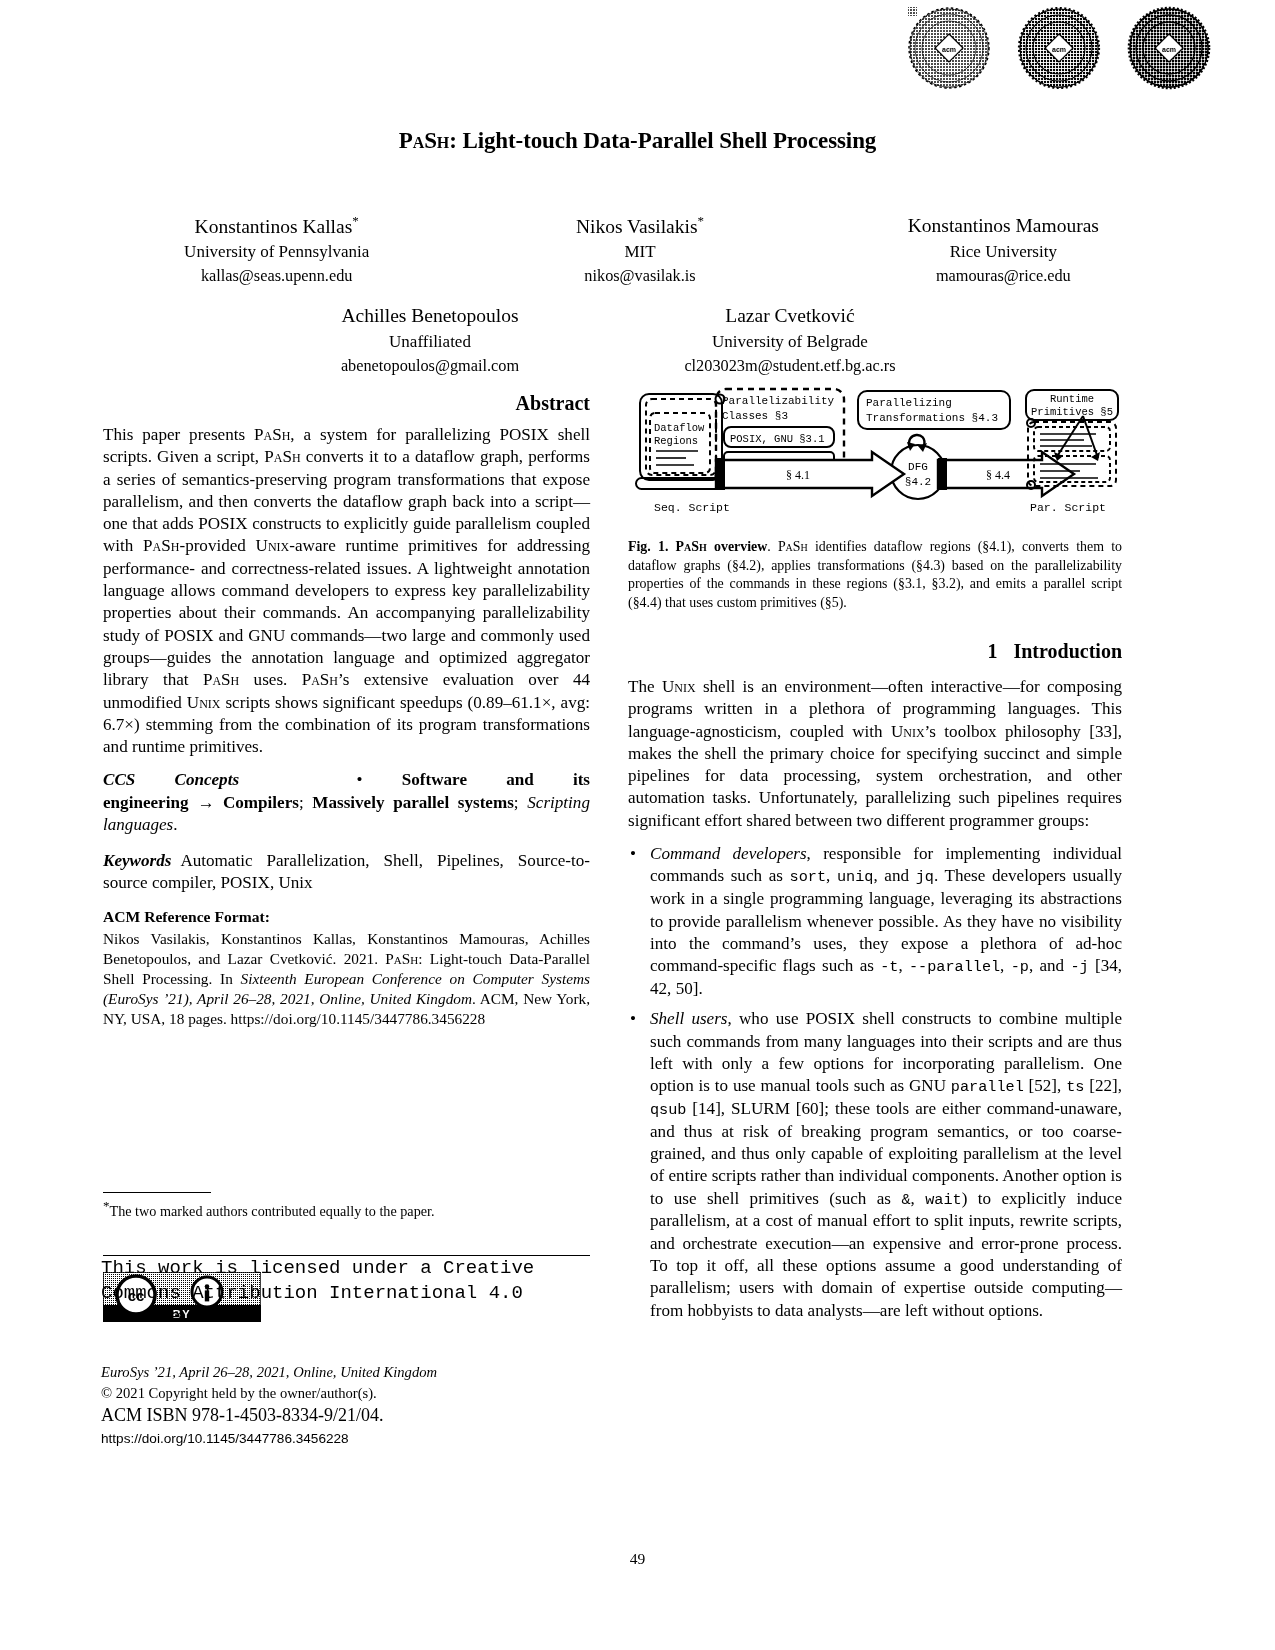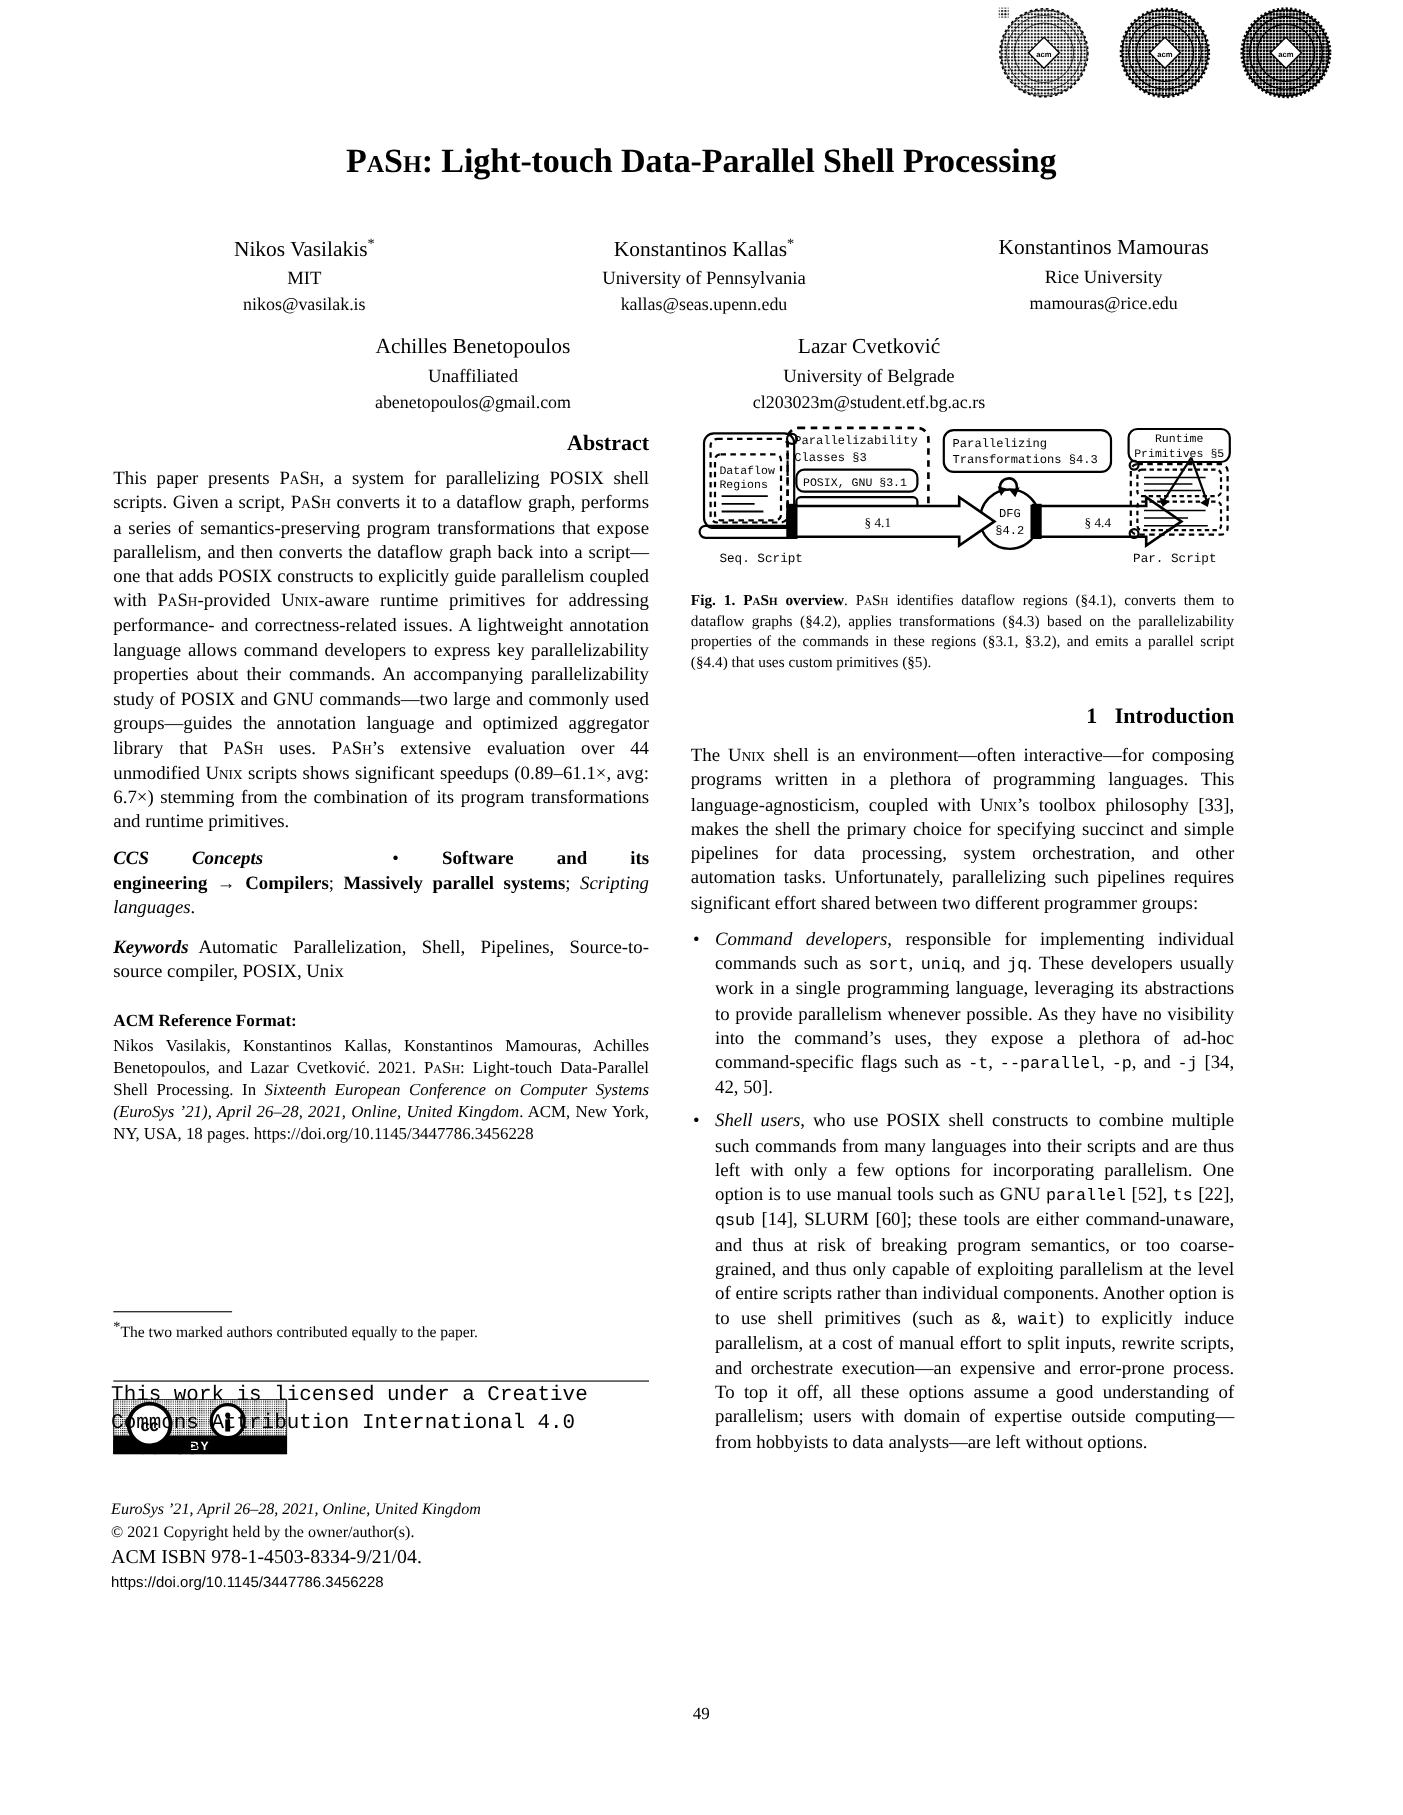--- a/index.html
+++ b/index.html
@@ -35,21 +35,21 @@
   }
   .badge svg { display: block; }
 
   
   .title {
     position: absolute;
     top: 128px;
     left: 90px;
     width: 1095px;
     text-align: center;
-    font-size: 31px;
+    font-size: 23px;
     font-weight: bold;
     letter-spacing: -0.1px;
     font-family: "Liberation Serif", "DejaVu Serif", serif;
   }
   .sc { font-variant: small-caps; }
 
   
   .authors-row1 {
     position: absolute;
     top: 212px;
@@ -109,21 +109,21 @@
     line-height: 1.31;
     margin: 5px 0 13px 0;
     text-align: justify;
   }
   .ccs .lead { font-style: italic; font-weight: bold; }
   .ccs .bold { font-weight: bold; }
 
   .keywords {
     font-size: 17.1px;
     line-height: 1.31;
-    margin: 0 0 26px 0;
+    margin: 0 0 14px 0;
     text-align: justify;
   }
   .keywords .lead { font-style: italic; font-weight: bold; margin-right: 9px; }
 
   .refhead {
     font-size: 15.6px;
     font-weight: bold;
     margin: 6px 0 3px 0;
   }
   .refbody {
@@ -323,28 +323,28 @@
       </svg>
     </div>
   </div>
 
   <div class="title">
     <span class="sc">PaSh</span><span>: Light-touch Data-Parallel Shell Processing</span>
   </div>
 
   <div class="authors-row1">
     <div class="author">
+      <div class="name"><span>Konstantinos Kallas</span><span class="star">*</span></div>
+      <div class="aff">University of Pennsylvania</div>
+      <div class="mail">kallas@seas.upenn.edu</div>
+    </div>
+    <div class="author">
       <div class="name"><span>Nikos Vasilakis</span><span class="star">*</span></div>
       <div class="aff">MIT</div>
       <div class="mail">nikos@vasilak.is</div>
-    </div>
-    <div class="author">
-      <div class="name"><span>Konstantinos Kallas</span><span class="star">*</span></div>
-      <div class="aff">University of Pennsylvania</div>
-      <div class="mail">kallas@seas.upenn.edu</div>
     </div>
     <div class="author">
       <div class="name">Konstantinos Mamouras</div>
       <div class="aff">Rice University</div>
       <div class="mail">mamouras@rice.edu</div>
     </div>
   </div>
 
   <div class="authors-row2">
     <div class="author">

